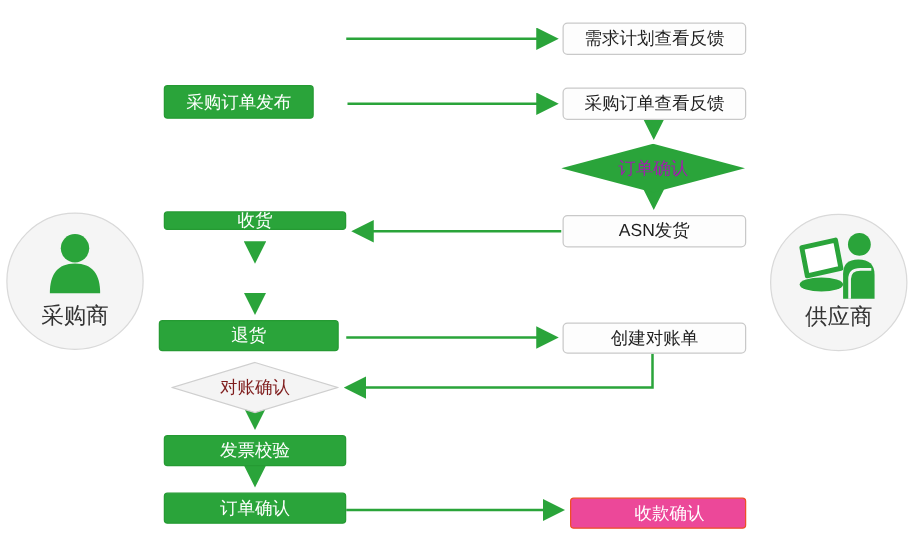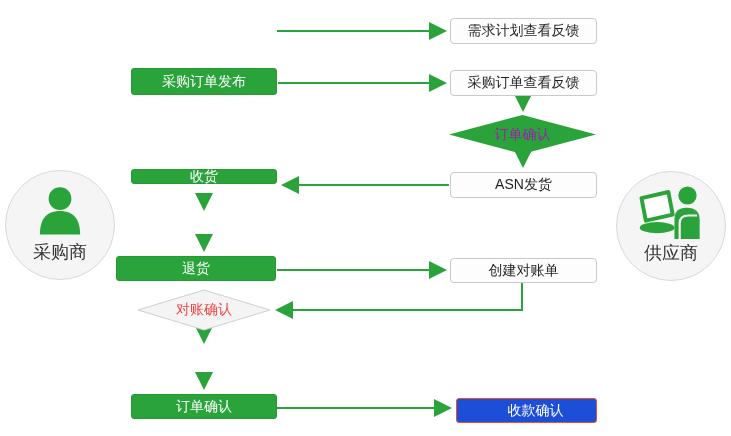--- a/index.html
+++ b/index.html
@@ -3,27 +3,27 @@
 <meta charset="utf-8">
 <style>
   html,body{margin:0;padding:0;background:#fff;}
   body{font-family:"Liberation Sans","DejaVu Sans",sans-serif;}
   #stage{position:relative;width:731px;height:436px;background:#fff;overflow:hidden;}
 
   .node{position:absolute;display:flex;align-items:center;justify-content:center;
         box-sizing:border-box;font-size:14px;white-space:nowrap;}
   .box-green{background:#2aa43a;color:#fff;border:1px solid #259a33;border-radius:3px;}
   .box-white{background:#fdfdfd;color:#1f1f1f;border:1px solid #c9c9c9;border-radius:4px;}
-  .box-red{background:#1d4ed8;color:#fff;border:1px solid #ee4f27;border-radius:3px;padding-left:18px;}
+  .box-red{background:#ec4899;color:#fff;border:1px solid #ee4f27;border-radius:3px;padding-left:18px;}
 
   .diamond{background:transparent;border:none;}
   .diamond svg{position:absolute;left:0;top:0;width:100%;height:100%;}
   .diamond-label{position:relative;z-index:2;}
   .diamond-green .diamond-label{color:#a21caf;font-family:Liberation Serif, serif;}
-  .diamond-gray .diamond-label{color:#ef4444;}
+  .diamond-gray .diamond-label{color:#7f1d1d;}
 
   #connectors{position:absolute;left:0;top:0;width:731px;height:436px;pointer-events:none;}
 
   .actor{position:absolute;width:110px;height:110px;border-radius:50%;
          background:#f5f5f5;border:1px solid #d9d9d9;box-sizing:border-box;}
   .actor-icon{position:absolute;left:50%;transform:translateX(-50%);top:12px;}
   .actor-label{position:absolute;bottom:15px;width:100%;text-align:center;
                font-size:18px;color:#333;margin-top:18px;}
 </style>
 </head>
@@ -47,34 +47,35 @@
       <path d="M204,243 V248" marker-end="url(#arr)"></path>
       <path d="M277,270 H443" marker-end="url(#arr)"></path>
       <path d="M522,283 V310 H279" marker-end="url(#arr)"></path>
       <path d="M204,331 V340" marker-end="url(#arr)"></path>
       <path d="M204,373 V386" marker-end="url(#arr)"></path>
       <path d="M277,408 H448" marker-end="url(#arr)"></path>
     </g>
   </svg>
 
 
-  <div class="node box-green" style="left:131px;top:68px;width:146px;height:27px">采购订单发布</div>
+  <div class="node box-green" style="left:131px;top:68px;width:120px;height:27px">采购订单发布</div>
 
   <div class="node box-green" style="left:131px;top:169px;width:146px;height:15px">收货</div>
 
 
-  <div class="node box-green" style="left:116px;top:256px;width:160px;height:25px">退货</div>
+  <div class="node box-green" style="left:127px;top:256px;width:144px;height:25px">退货</div>
 
   <div class="node diamond diamond-gray" style="left:137px;top:289px;width:134px;height:42px">
     <svg viewBox="0 0 134 42" preserveAspectRatio="none">
       <polygon points="67,1 133,21 67,41 1,21" fill="#f4f4f4" stroke="#cfcfcf" stroke-width="1"></polygon>
     </svg>
     <span class="diamond-label">对账确认</span>
   </div>
 
+  <div class="node box-green" style="left:131px;top:348px;width:146px;height:25px">发票校验</div>
 
   <div class="node box-green" style="left:131px;top:394px;width:146px;height:25px">订单确认</div>
 
   <div class="node box-white" style="left:450px;top:18px;width:147px;height:26px">需求计划查看反馈</div>
 
   <div class="node box-white" style="left:450px;top:70px;width:147px;height:26px">采购订单查看反馈</div>
 
   <div class="node diamond diamond-green" style="left:449px;top:115px;width:147px;height:39px">
     <svg viewBox="0 0 147 39" preserveAspectRatio="none">
       <polygon points="73.5,0 147,19.5 73.5,39 0,19.5" fill="#2aa43a"></polygon>

